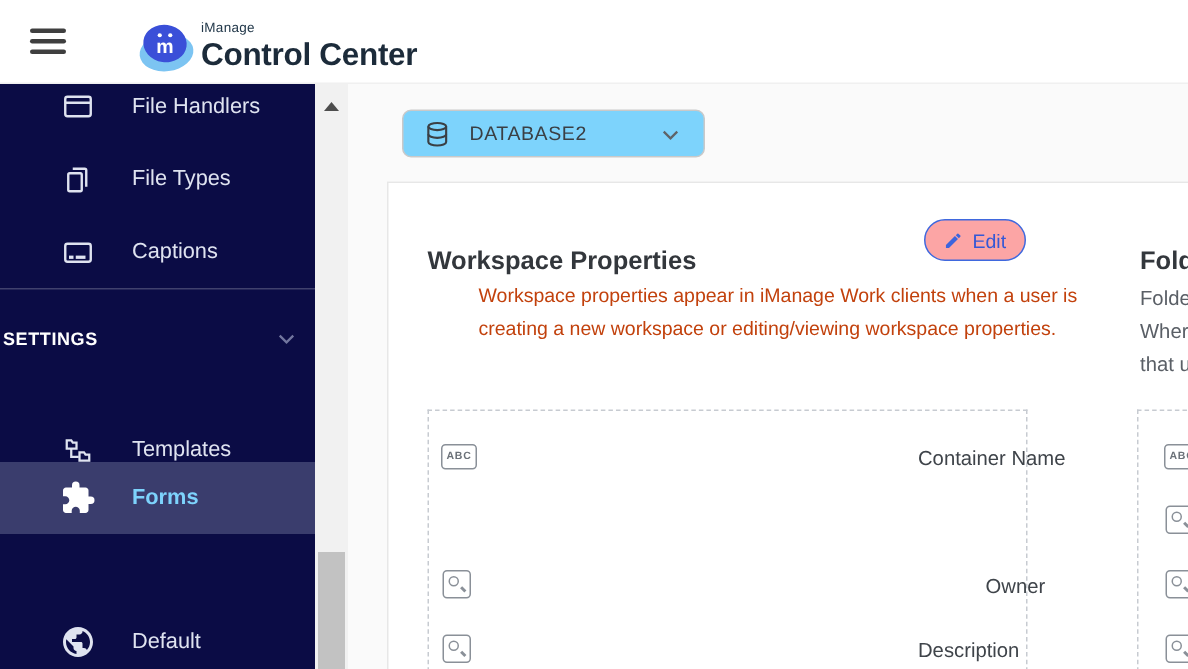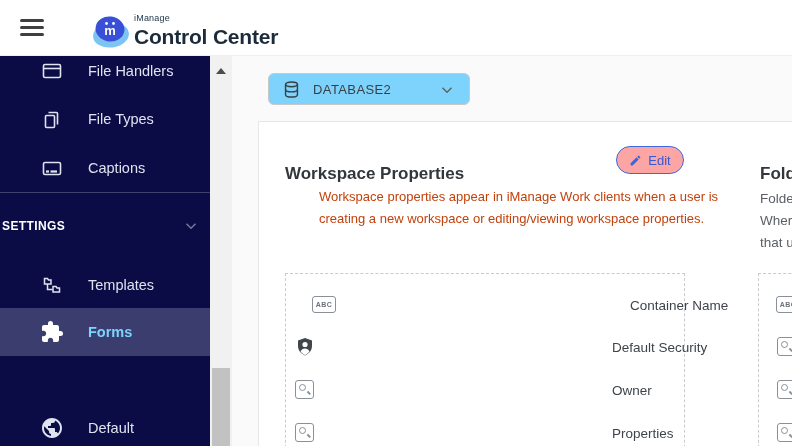--- a/index.html
+++ b/index.html
@@ -117,21 +117,21 @@
 
     <div class="section-row">
       <span class="section-label">SETTINGS</span>
       <span class="section-chevron">
         <svg viewBox="0 0 24 24" width="18" height="18" fill="none" stroke="#aab0cf" stroke-width="2">
           <path d="M6 9l6 6 6-6"></path>
         </svg>
       </span>
     </div>
 
-    <div class="nav-row" style="top:205px;text-align:right;">
+    <div class="nav-row" style="top:220px;text-align:right;">
       <span class="nicon">
         <svg viewBox="0 0 24 24" width="24" height="24" fill="none" stroke="#dfe3f0" stroke-width="1.5">
           <path d="M4.5 5.5h3l1 1.5h2.5v4h-6.5z"></path>
           <path d="M13 13.5h3l1 1.5h2.5v4H13z"></path>
           <path d="M7.5 11v5.5h5"></path>
         </svg>
       </span>
       <span class="nlabel">Templates</span>
     </div>
 
@@ -184,55 +184,44 @@
     <svg viewBox="0 0 24 24">
       <path fill="#3c64dd" d="M3 17.25V21h3.75L17.81 9.94l-3.75-3.75L3 17.25zM20.71 7.04a1 1 0 0 0 0-1.41l-2.34-2.34a1 1 0 0 0-1.41 0l-1.83 1.83 3.75 3.75 1.83-1.83z"></path>
     </svg>
     <span class="edit-label">Edit</span>
   </button>
 
   <div class="panel-desc">Workspace properties appear in iManage Work clients when a user is creating a new workspace or editing/viewing workspace properties.</div>
 
   <div class="dash-box" style="left:285px; top:273px; width:400px; height:190px;"></div>
 
-  <div class="field-row" style="left:303px; top:284px; width:400px;text-align:center;">
+  <div class="field-row" style="left:285px; top:284px; width:400px;text-align:center;">
     <span class="abc-box" style="left:9px; top:12px;">
         <span>ABC</span>
       </span>
     <span class="field-label" style="top:14px;">Container Name</span>
 
   </div>
 
-  <div class="field-row" style="left:285px; top:326px; width:400px;">
-    <span class="shield-wrap" style="left:11px; top:11px;">
-      <svg viewBox="0 0 18 20" width="18" height="20">
-        <path d="M9 1l7 2.6v5.2c0 4.6-3 8.1-7 9.6-4-1.5-7-5-7-9.6V3.6L9 1z" fill="#41464d"></path>
-        <circle cx="9" cy="7.5" r="2.6" fill="#ffffff"></circle>
-        <path d="M4.5 14.5c.9-2 2.6-3.1 4.5-3.1s3.6 1.1 4.5 3.1c-1.1 1.6-2.7 2.8-4.5 3.5-1.8-.7-3.4-1.9-4.5-3.5z" fill="#ffffff"></path>
-      </svg>
-    </span>
-    <span class="field-label" style="top:14px;">Default Security</span>
-
-  </div>
 
   <div class="field-row" style="left:285px; top:369px; width:400px;">
     <span class="lookup-box" style="left:10px; top:11px;">
       <span class="lens"></span>
         <span class="lens-handle"></span>
     </span>
-    <span class="field-label" style="top:14px;">Owner</span>
+    <span class="field-label" style="top:14px;margin-left:45px;">Owner</span>
 
   </div>
 
   <div class="field-row" style="left:285px; top:412px; width:400px;">
     <span class="lookup-box" style="left:10px; top:11px;">
       <span class="lens"></span>
         <span class="lens-handle"></span>
     </span>
-    <span class="field-label" style="top:14px;">Properties</span>
+    <span class="field-label" style="top:14px;">Description</span>
 
   </div>
 
   <div class="panel-title" style="left:760px; top:151px;">Fold</div>
   <div class="panel-desc-frag" style="left:760px; top:188px;">Folde</div>
   <div class="panel-desc-frag" style="left:760px; top:210px;text-align:right;">Wher</div>
   <div class="panel-desc-frag" style="left:760px; top:232px;">that u</div>
 
   <div class="dash-box" style="left:758px; top:273px; width:200px; height:190px;"></div>
 

